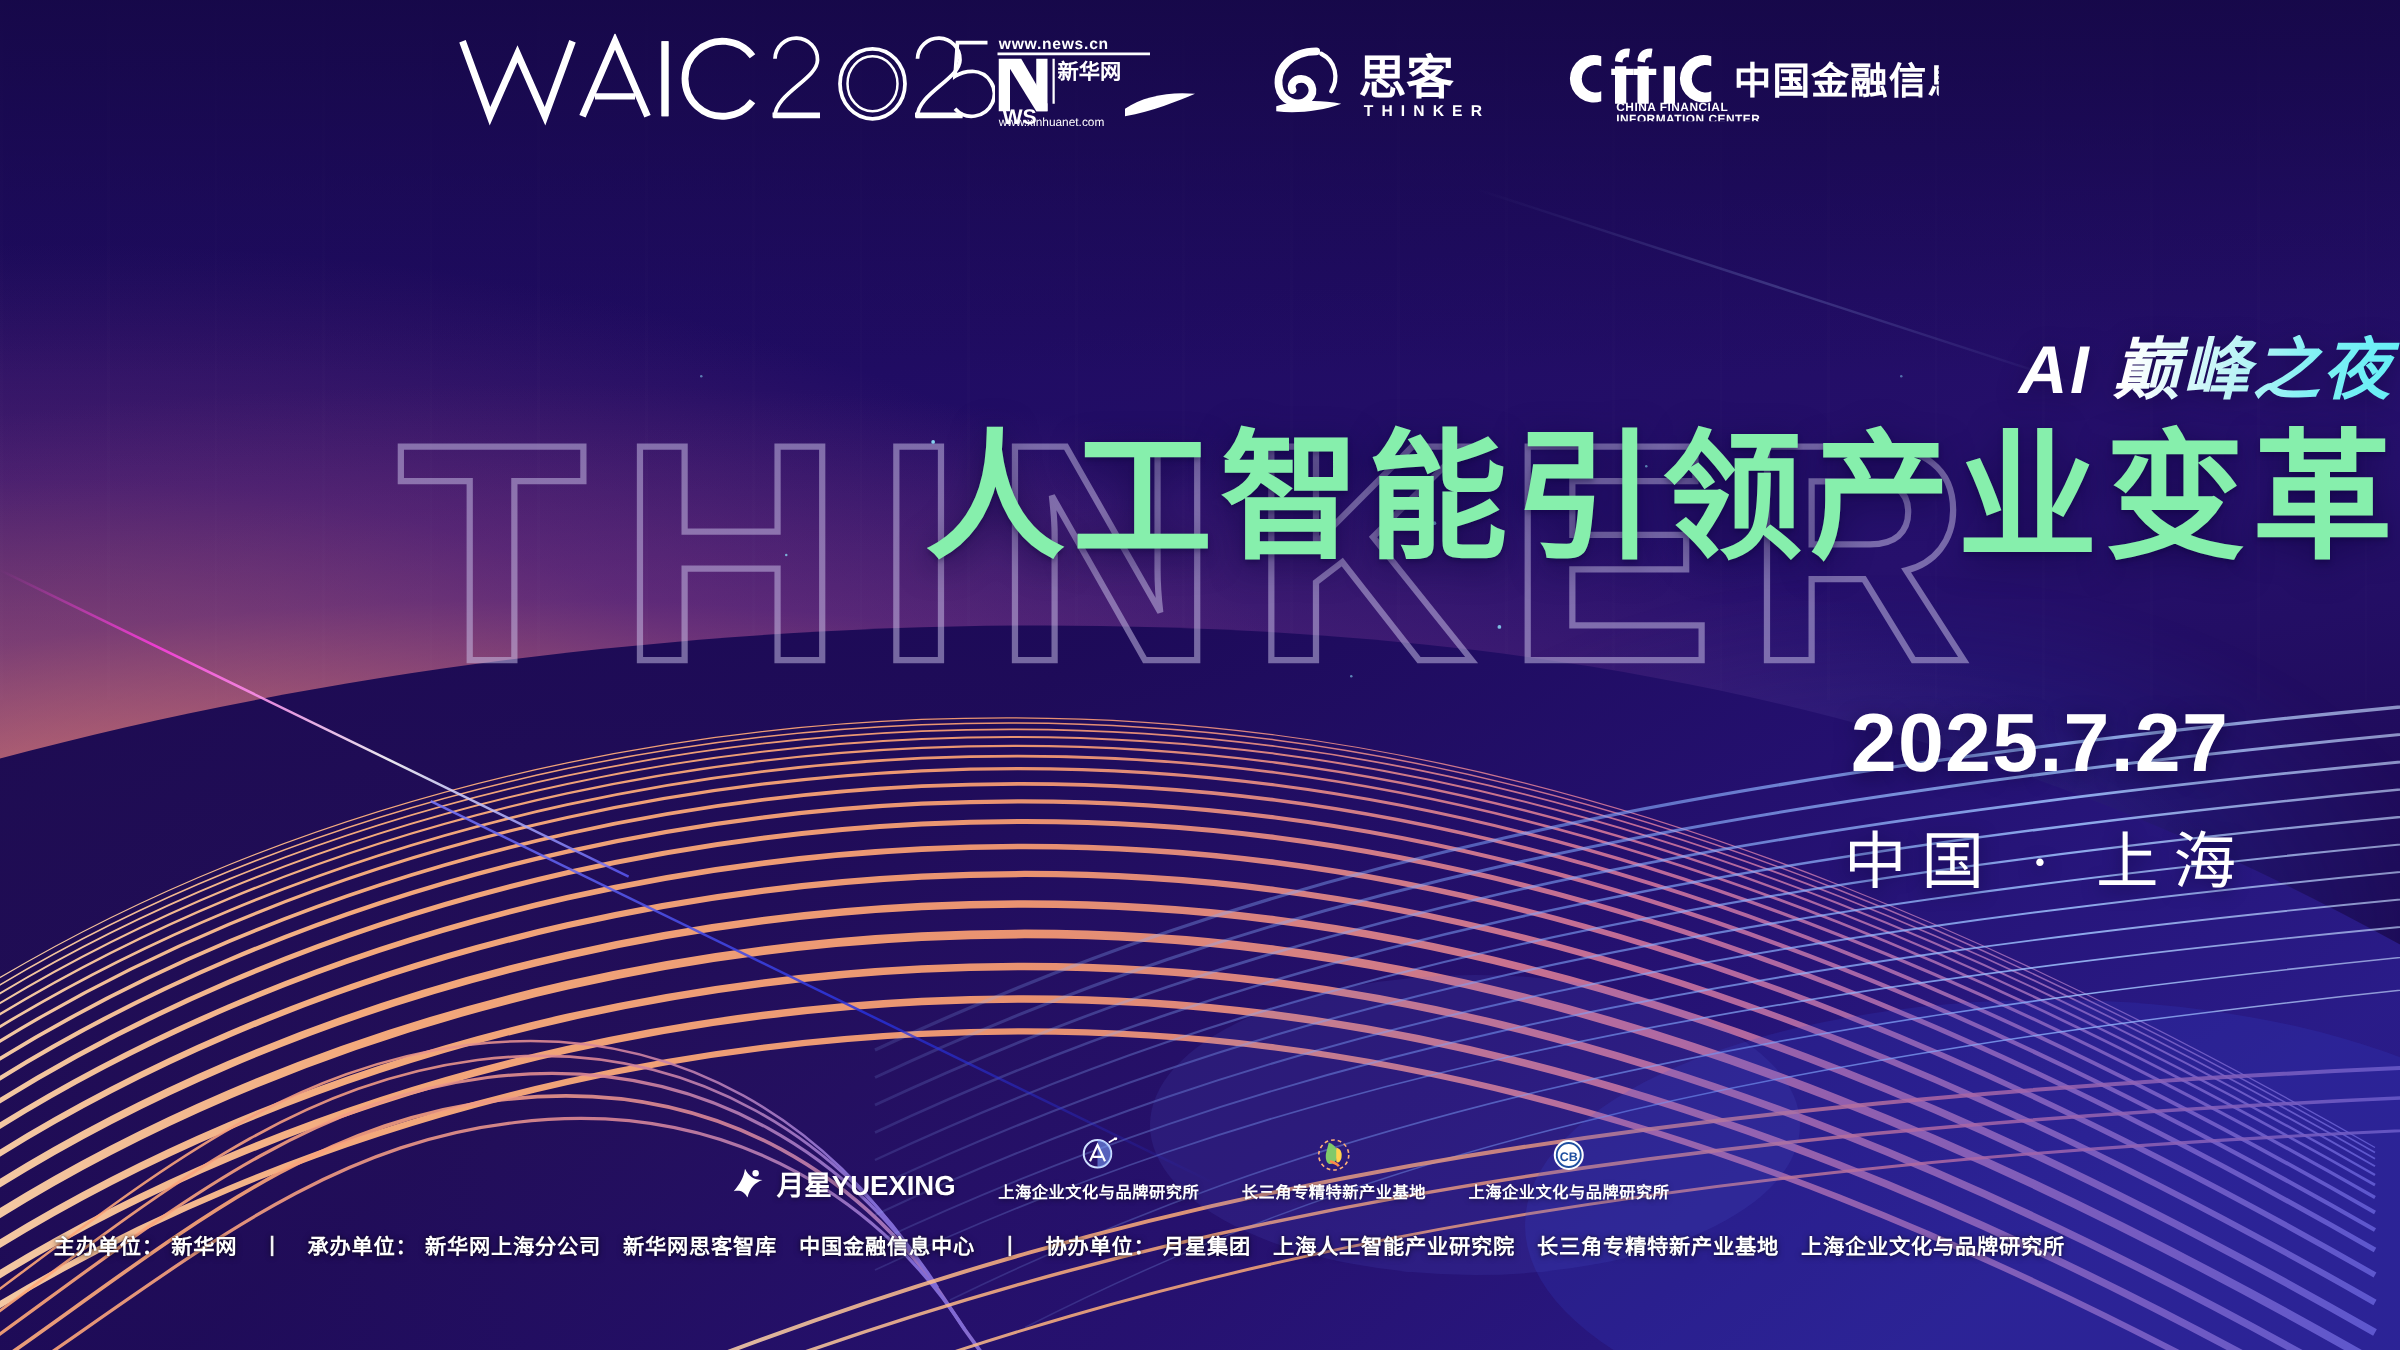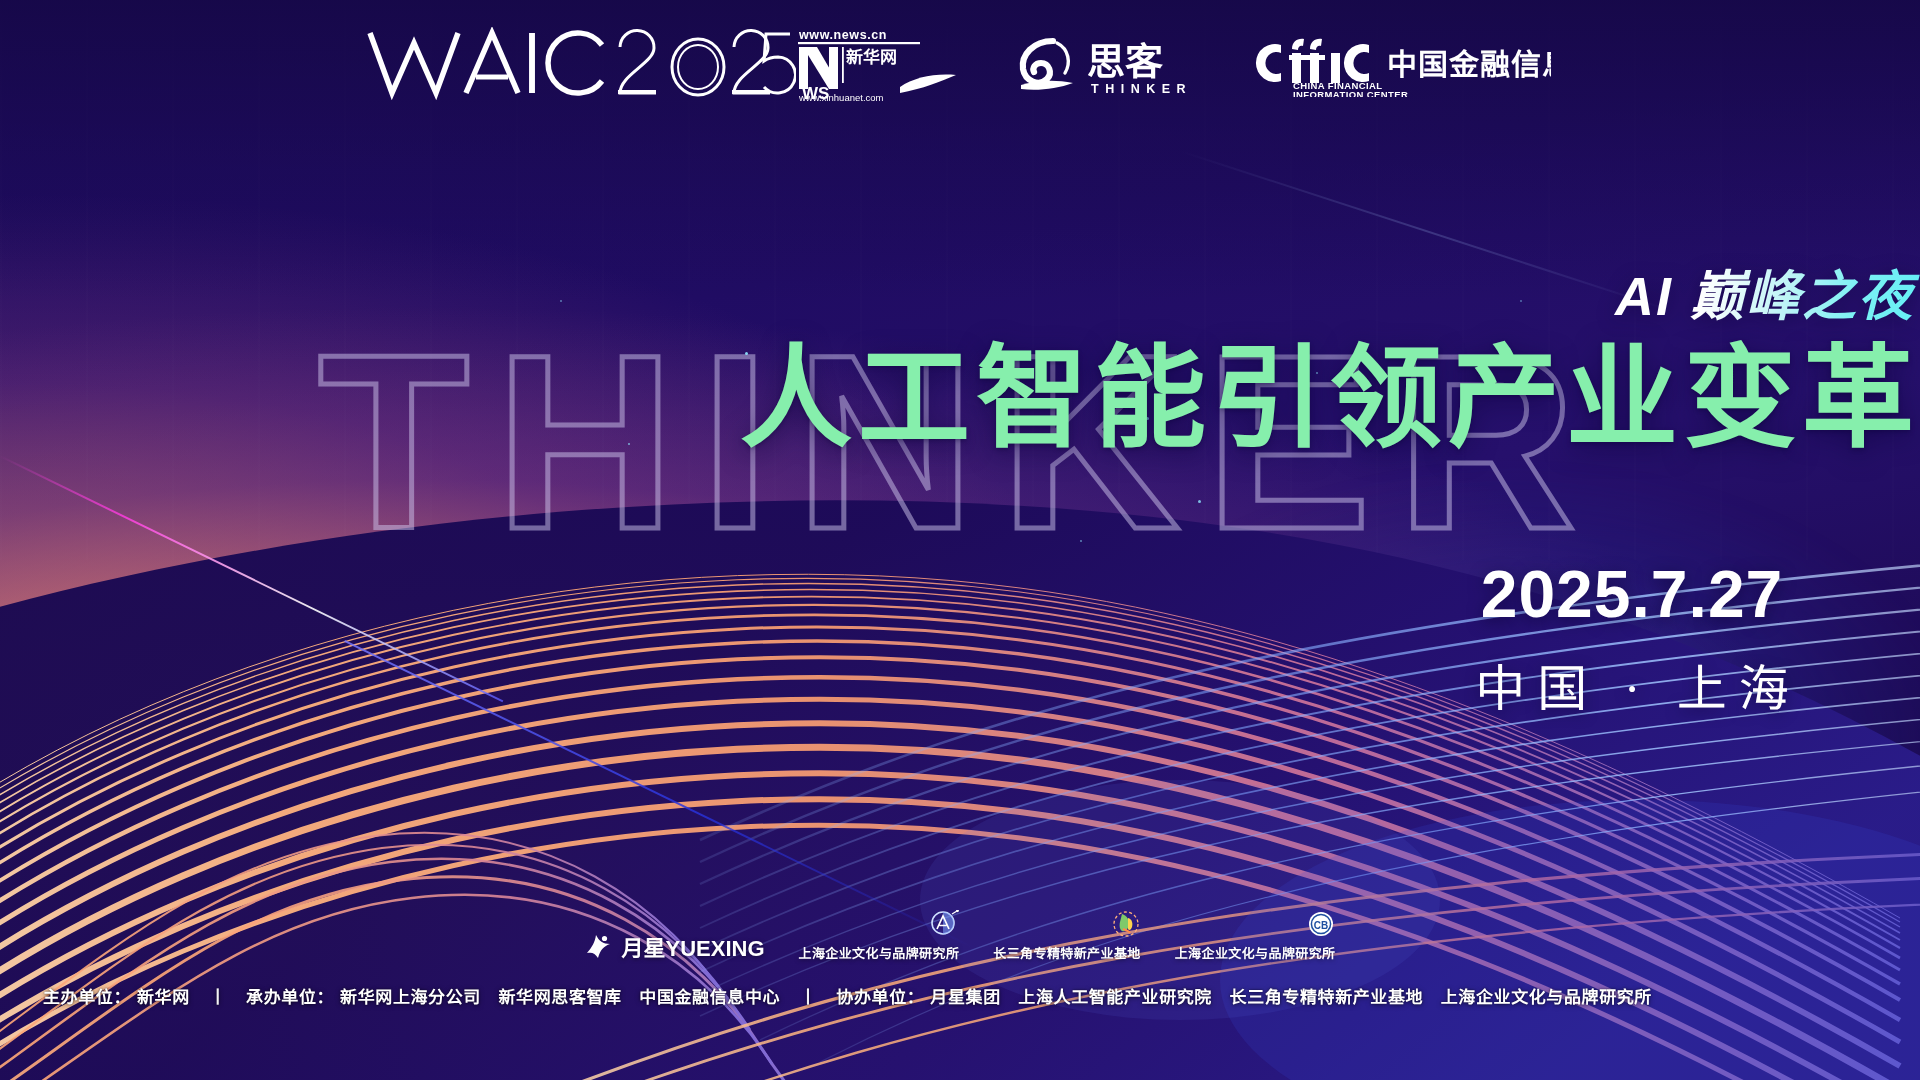--- a/index.html
+++ b/index.html
@@ -100,21 +100,21 @@
     letter-spacing:12px; text-indent:12px;
     font-family:"Liberation Serif","DejaVu Serif",serif;
     text-shadow:0 4px 14px rgba(10,0,48,.5);
   }
 
   
   .sponsors {
     position:absolute; left:0; right:0; bottom:118px; z-index:34;
     display:flex; align-items:flex-end; justify-content:center; gap:34px;
   }
-  .sponsor { display:flex; flex-direction:column; align-items:flex-end; gap:3px; }
+  .sponsor { display:flex; flex-direction:column; align-items:center; gap:3px; }
   .sponsor-mark { height:30px; display:flex; align-items:center; justify-content:center; }
   .sponsor-name {
     color:#fff; font-size:13px; font-weight:700; letter-spacing:.4px;
     white-space:nowrap; text-shadow:0 1px 4px rgba(0,0,0,.5);
   }
   .sponsor-inline { display:flex; align-items:center; gap:7px; }
   .sponsor-inline .sponsor-name { font-size:22px; letter-spacing:0; }
 
   
   .credits {

